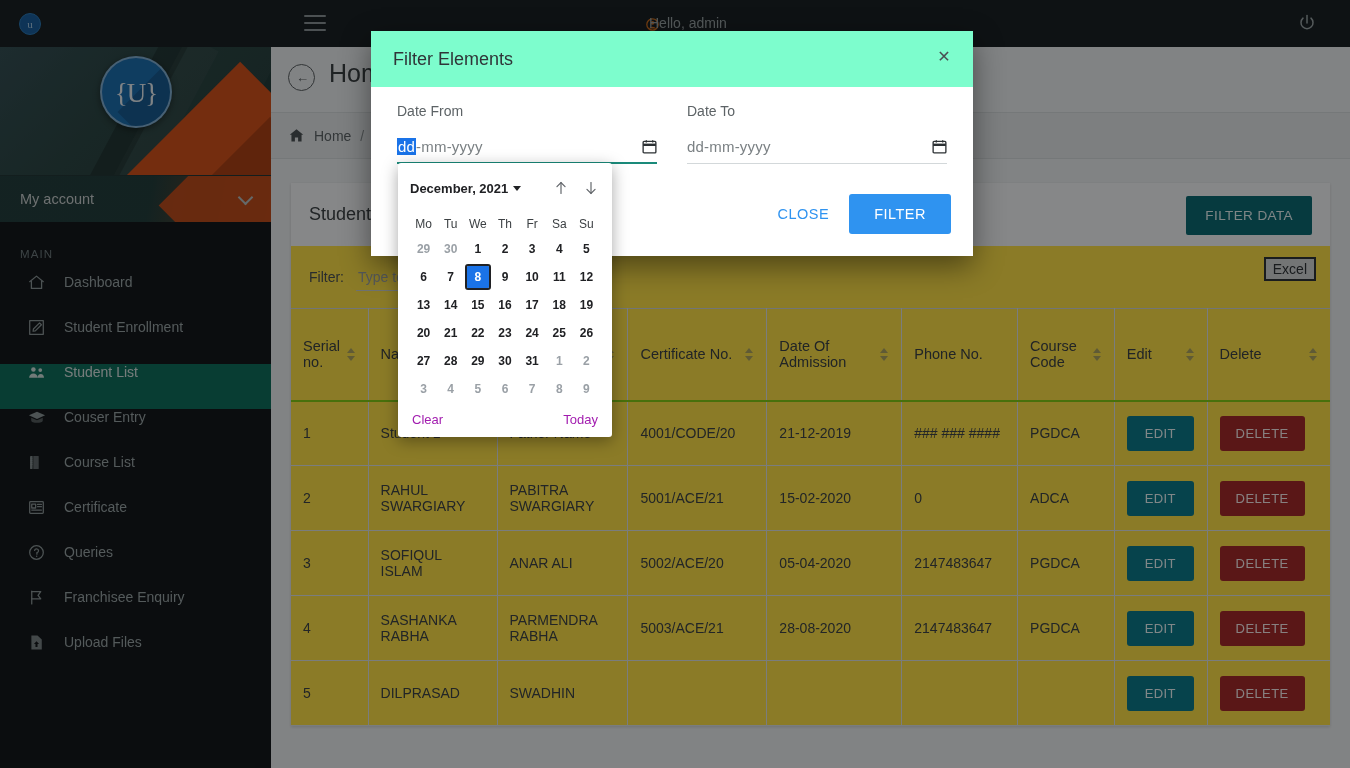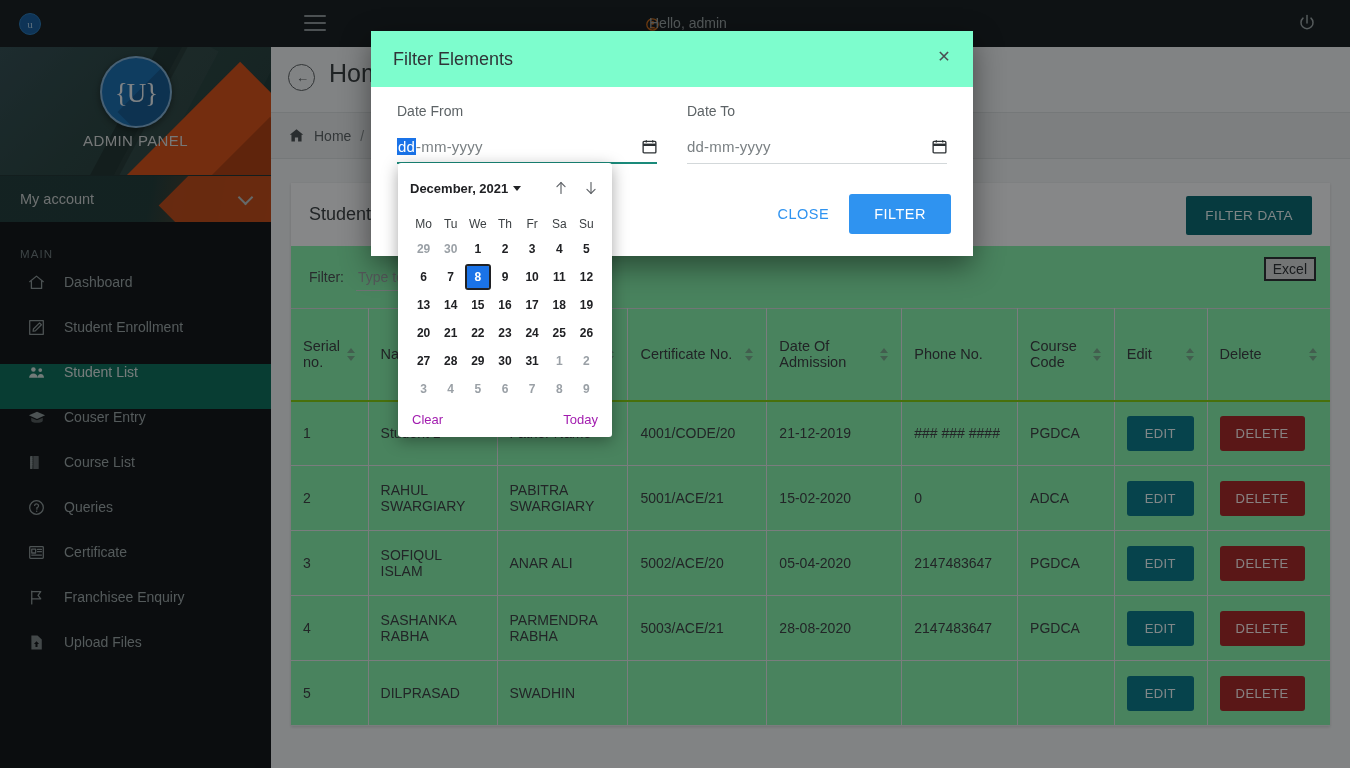--- a/index.html
+++ b/index.html
@@ -169,21 +169,21 @@
     position: relative; height: 63px; display: flex; align-items: center;
     padding: 0 18px;
   }
   #card-title { font-size: 18px; color: #3c4245; }
   #filter-data-btn {
     position: absolute; right: 18px; top: 13px;
     background: #0b6b74; color: #e6f2f3; border: none;
     padding: 12px 19px; font-size: 13.5px; letter-spacing: .4px;
     cursor: pointer; border-radius: 2px; font-family: inherit;
   }
-  #table-wrap { background: #86efac; margin: 0; padding: 0 0 0 0; }
+  #table-wrap { background: #fde047; margin: 0; padding: 0 0 0 0; }
   #filter-row {
     position: relative; height: 62px; display: flex; align-items: center;
     padding-left: 18px;
   }
   #filter-label { color: #4b5154; font-size: 14px; margin-right: 12px; }
   #filter-input {
     border: none; border-bottom: 1px solid #c9cfd1; background: transparent;
     width: 230px; padding: 5px 2px; font-size: 14px; color: #3c4245;
     outline: none; font-family: inherit;
   }
@@ -327,21 +327,20 @@
       <div class="bg1"></div>
       <div class="stripe-a"></div>
       <div class="stripe-b"></div>
       <div class="stripe-c"></div>
       <div class="orange"></div>
       <div class="orangedark"></div>
       <div id="logo-circle">
         <div class="shadowtri"></div>
         <div id="logo-glyph">{U}</div>
       </div>
-      <div id="panel-title">ADMIN PANEL</div>
     </div>
 
     <div id="my-account">
       <div class="ma-bg"></div>
       <div class="ma-orange"></div>
       <div id="ma-label">My account</div>
       <div id="ma-chev"></div>
     </div>
 
     <div id="nav-section-title">MAIN</div>
@@ -393,36 +392,36 @@
               <g fill="none" stroke="currentColor" stroke-width="1">
                 <path d="M3 5 H5.2 M3 7.4 H5.2 M3 9.8 H5.2 M3 12.2 H5.2"></path>
               </g>
             </svg>
           </span>
           <span class="nav-lbl">Course List</span>
         </div>
         <div class="nav-item">
           <span class="nav-ico">
             <svg width="17" height="17" viewBox="0 0 20 20" fill="none" stroke="currentColor" stroke-width="1.5" stroke-linecap="round" stroke-linejoin="round">
+              <rect x="2" y="3.2" width="16" height="13.6" rx="1"></rect>
+              <rect x="4.4" y="6" width="4.6" height="4.6"></rect>
+              <path d="M11.2 6.4 H15.8 M11.2 9 H15.8 M4.4 13 H15.8"></path>
+            </svg>
+          </span>
+          <span class="nav-lbl">Certificate</span>
+        </div>
+        <div class="nav-item">
+          <span class="nav-ico">
+            <svg width="17" height="17" viewBox="0 0 20 20" fill="none" stroke="currentColor" stroke-width="1.5" stroke-linecap="round" stroke-linejoin="round">
               <circle cx="10" cy="10" r="8"></circle>
               <path d="M7.8 7.6 a2.3 2.3 0 1 1 2.7 2.6 V12"></path>
               <circle cx="10.2" cy="14.3" r=".85" fill="currentColor" stroke="none"></circle>
             </svg>
           </span>
           <span class="nav-lbl">Queries</span>
-        </div>
-        <div class="nav-item">
-          <span class="nav-ico">
-            <svg width="17" height="17" viewBox="0 0 20 20" fill="none" stroke="currentColor" stroke-width="1.5" stroke-linecap="round" stroke-linejoin="round">
-              <rect x="2" y="3.2" width="16" height="13.6" rx="1"></rect>
-              <rect x="4.4" y="6" width="4.6" height="4.6"></rect>
-              <path d="M11.2 6.4 H15.8 M11.2 9 H15.8 M4.4 13 H15.8"></path>
-            </svg>
-          </span>
-          <span class="nav-lbl">Certificate</span>
         </div>
         <div class="nav-item">
           <span class="nav-ico">
             <svg width="17" height="17" viewBox="0 0 20 20" fill="none" stroke="currentColor" stroke-width="1.5" stroke-linecap="round" stroke-linejoin="round">
               <path d="M4.4 2.6 V17.6"></path>
               <path d="M4.4 3.2 H15 L11.8 7.4 L15 11.6 H4.4"></path>
             </svg>
           </span>
           <span class="nav-lbl">Franchisee Enquiry</span>
         </div>

